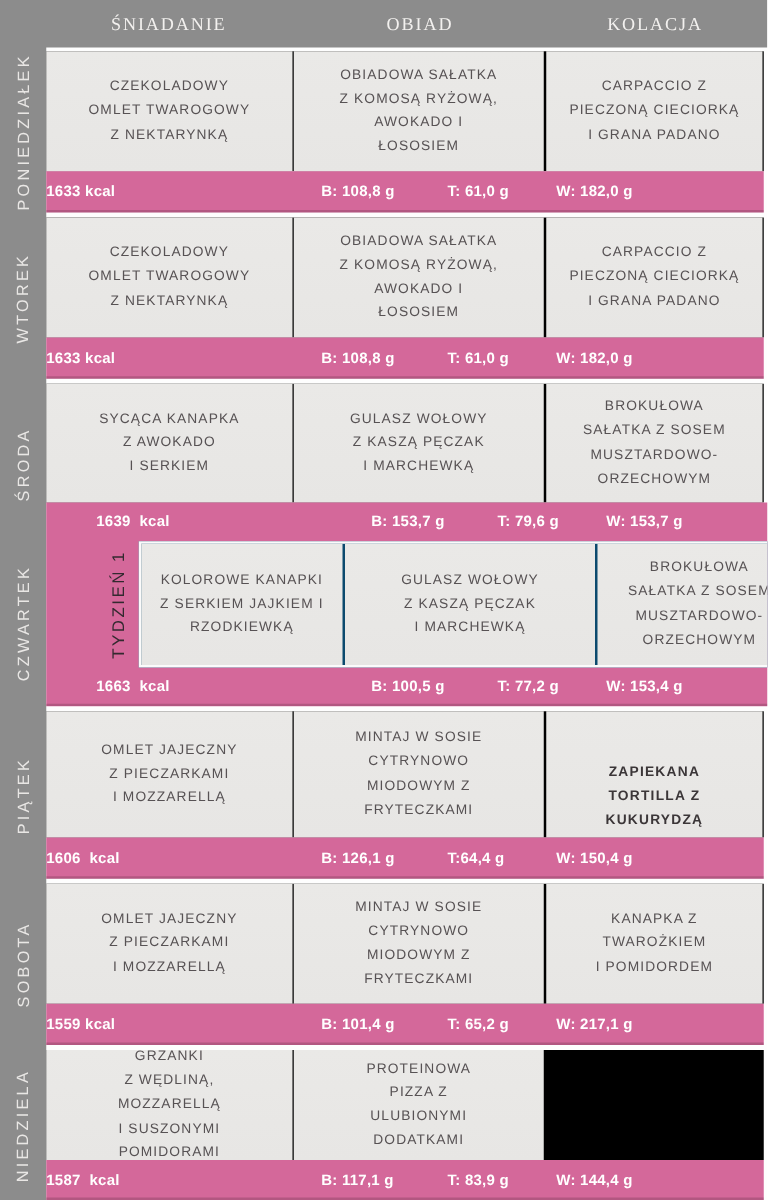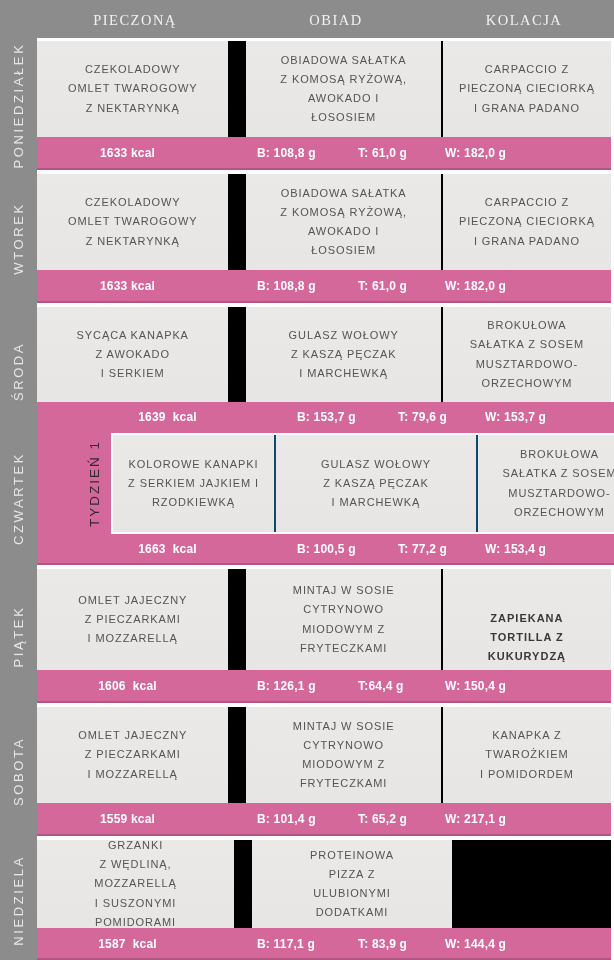--- a/index.html
+++ b/index.html
@@ -23,35 +23,35 @@
     transform:rotate(-90deg);white-space:nowrap;font-size:13px;letter-spacing:2.6px;
     color:#e9e7e5;
   }
 
   
   .row{position:absolute;left:37px;width:574px;display:flex;background:#000000;}
   .cell{
     background:linear-gradient(180deg,#eae9e7,#e7e6e4);
     display:flex;align-items:center;justify-content:center;box-sizing:border-box;
   }
-  .c1{width:197px}.c2{width:200px;margin-left:18px}.c3{width:173px;margin-left:2px}
+  .c1{width:197px}.c2{width:200px;margin-left:1px}.c3{width:173px;margin-left:2px}
   .meal{
     white-space:pre-line;text-align:center;font-size:11px;line-height:1.75;
     letter-spacing:0.9px;color:#575254;padding:4px 6px;
   }
   .meal.bold{font-weight:bold;color:#3b3638;letter-spacing:1px;margin-top:36px;}
 
   
   .bar{
     position:absolute;left:37px;width:574px;height:33px;background:#d4689a;
     box-shadow:inset 0 -2px 0 rgba(0,0,0,.16);
   }
   .m{position:absolute;top:0;line-height:33px;color:#ffffff;font-weight:bold;
      font-size:12px;white-space:pre;letter-spacing:0.2px;}
-  .mk{left:0;width:181px;text-align:center;}
+  .mk{left:0;width:181px;text-align:left;}
   .mb{left:220px}.mt{left:321px}.mw{left:408px}
 
   
   .band{
     position:absolute;left:37px;top:402px;width:574px;height:163px;background:#d4689a;
     box-shadow:inset 0 -2px 0 rgba(0,0,0,.16);
     padding-left:40px;
   }
   .band .bar{position:relative;left:0;width:574px;height:31px;background:transparent;box-shadow:none;}
   .band .bar .m{line-height:31px;}
@@ -65,21 +65,21 @@
   .right-strip{width:8px;}
 </style>
 </head>
 <body>
 
 <div class="root">
 
   <div class="sidebar"></div>
 
   <div class="header">
-    <span class="hlabel h1">PIECZONĄ</span>
+    <span class="hlabel h1">ŚNIADANIE</span>
     <span class="hlabel h2">OBIAD</span>
     <span class="hlabel h3">KOLACJA</span>
   </div>
 
   <div class="vblock" style="top:41px;height:129px">
     <span class="vtext">PONIEDZIAŁEK</span>
     </div>
   <div class="vblock" style="top:174px;height:129px">
     <span class="vtext">WTOREK</span>
     </div>

